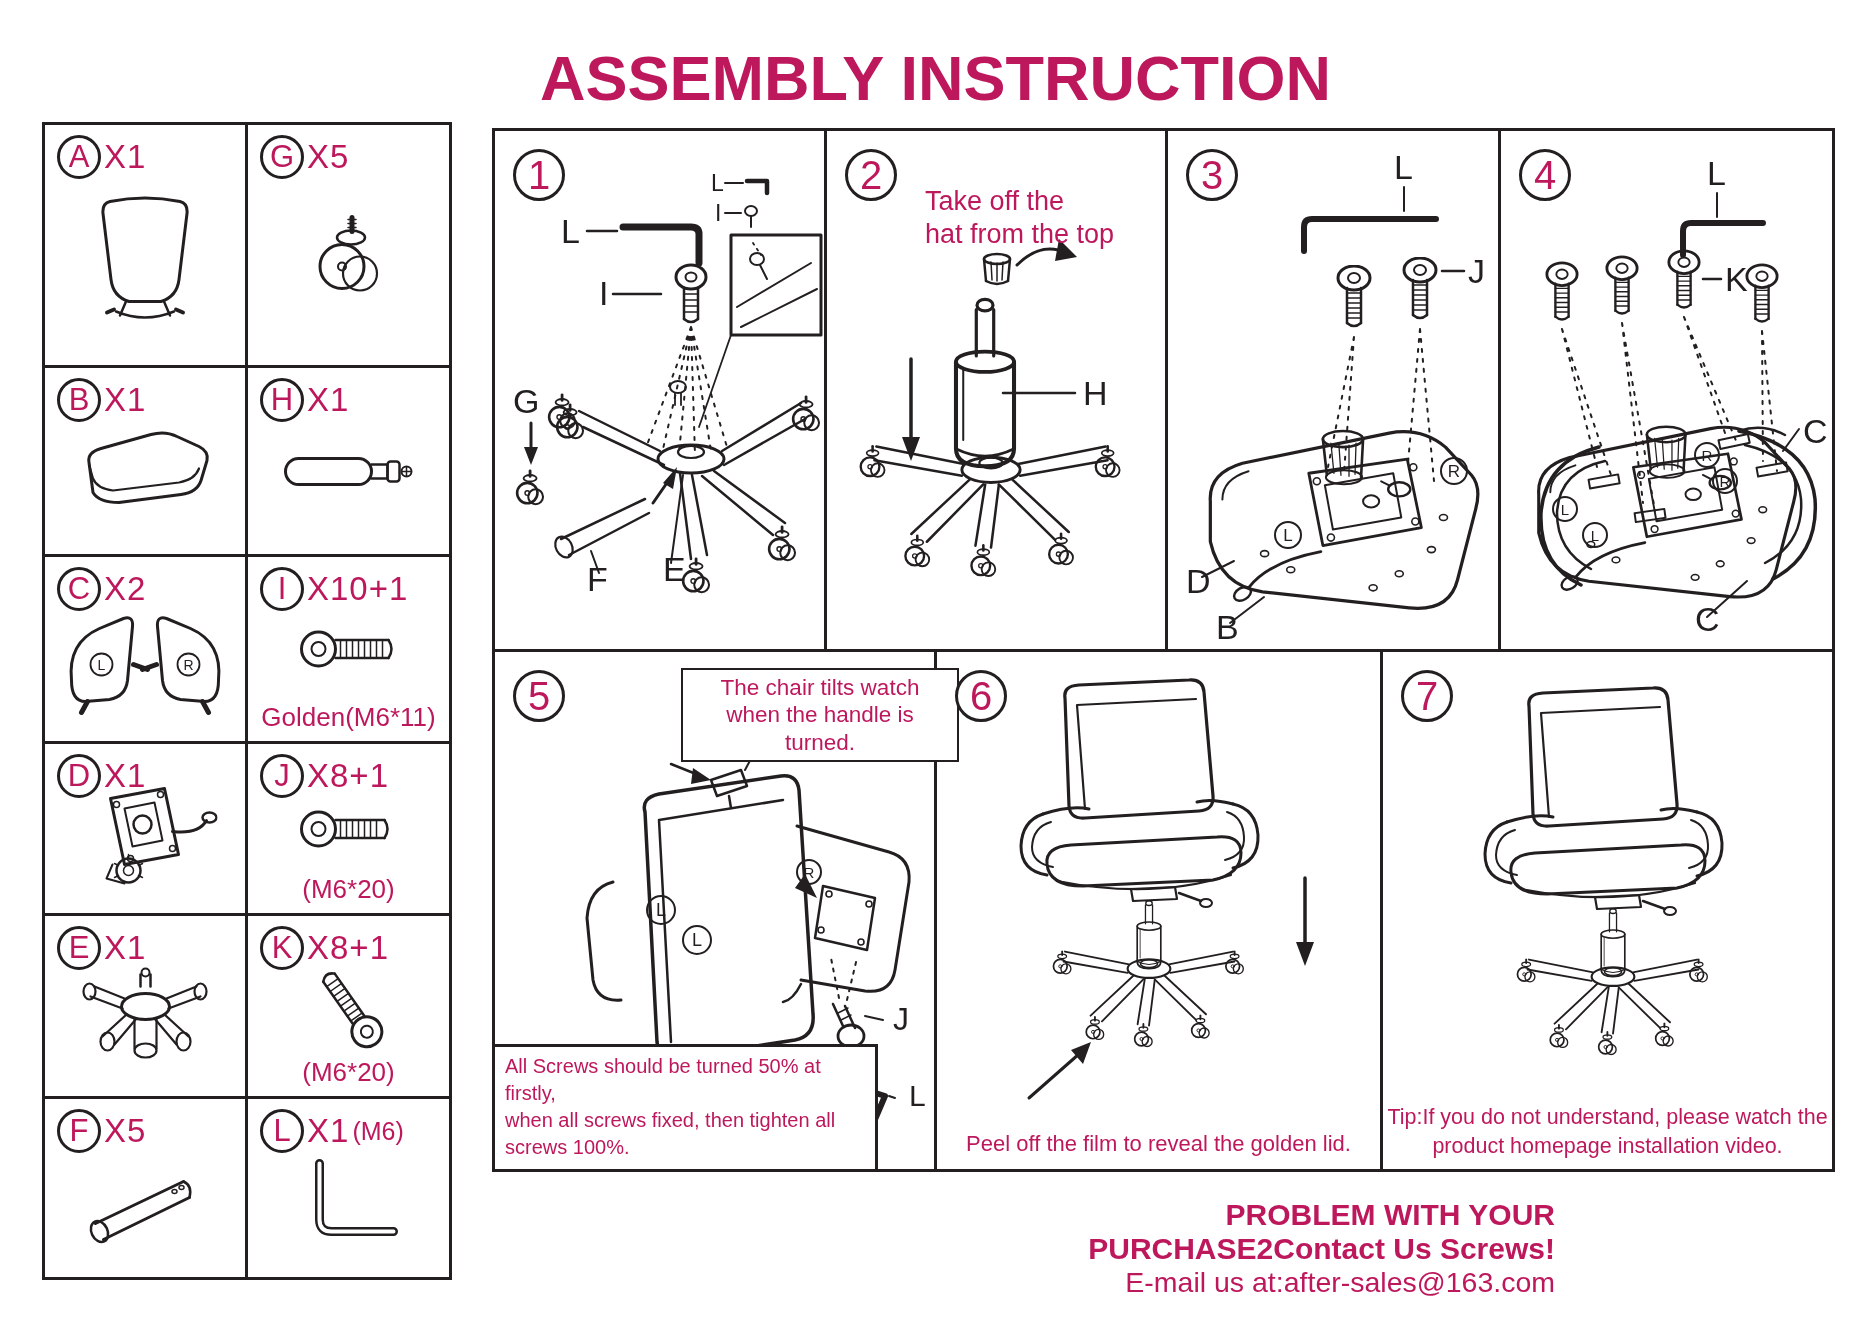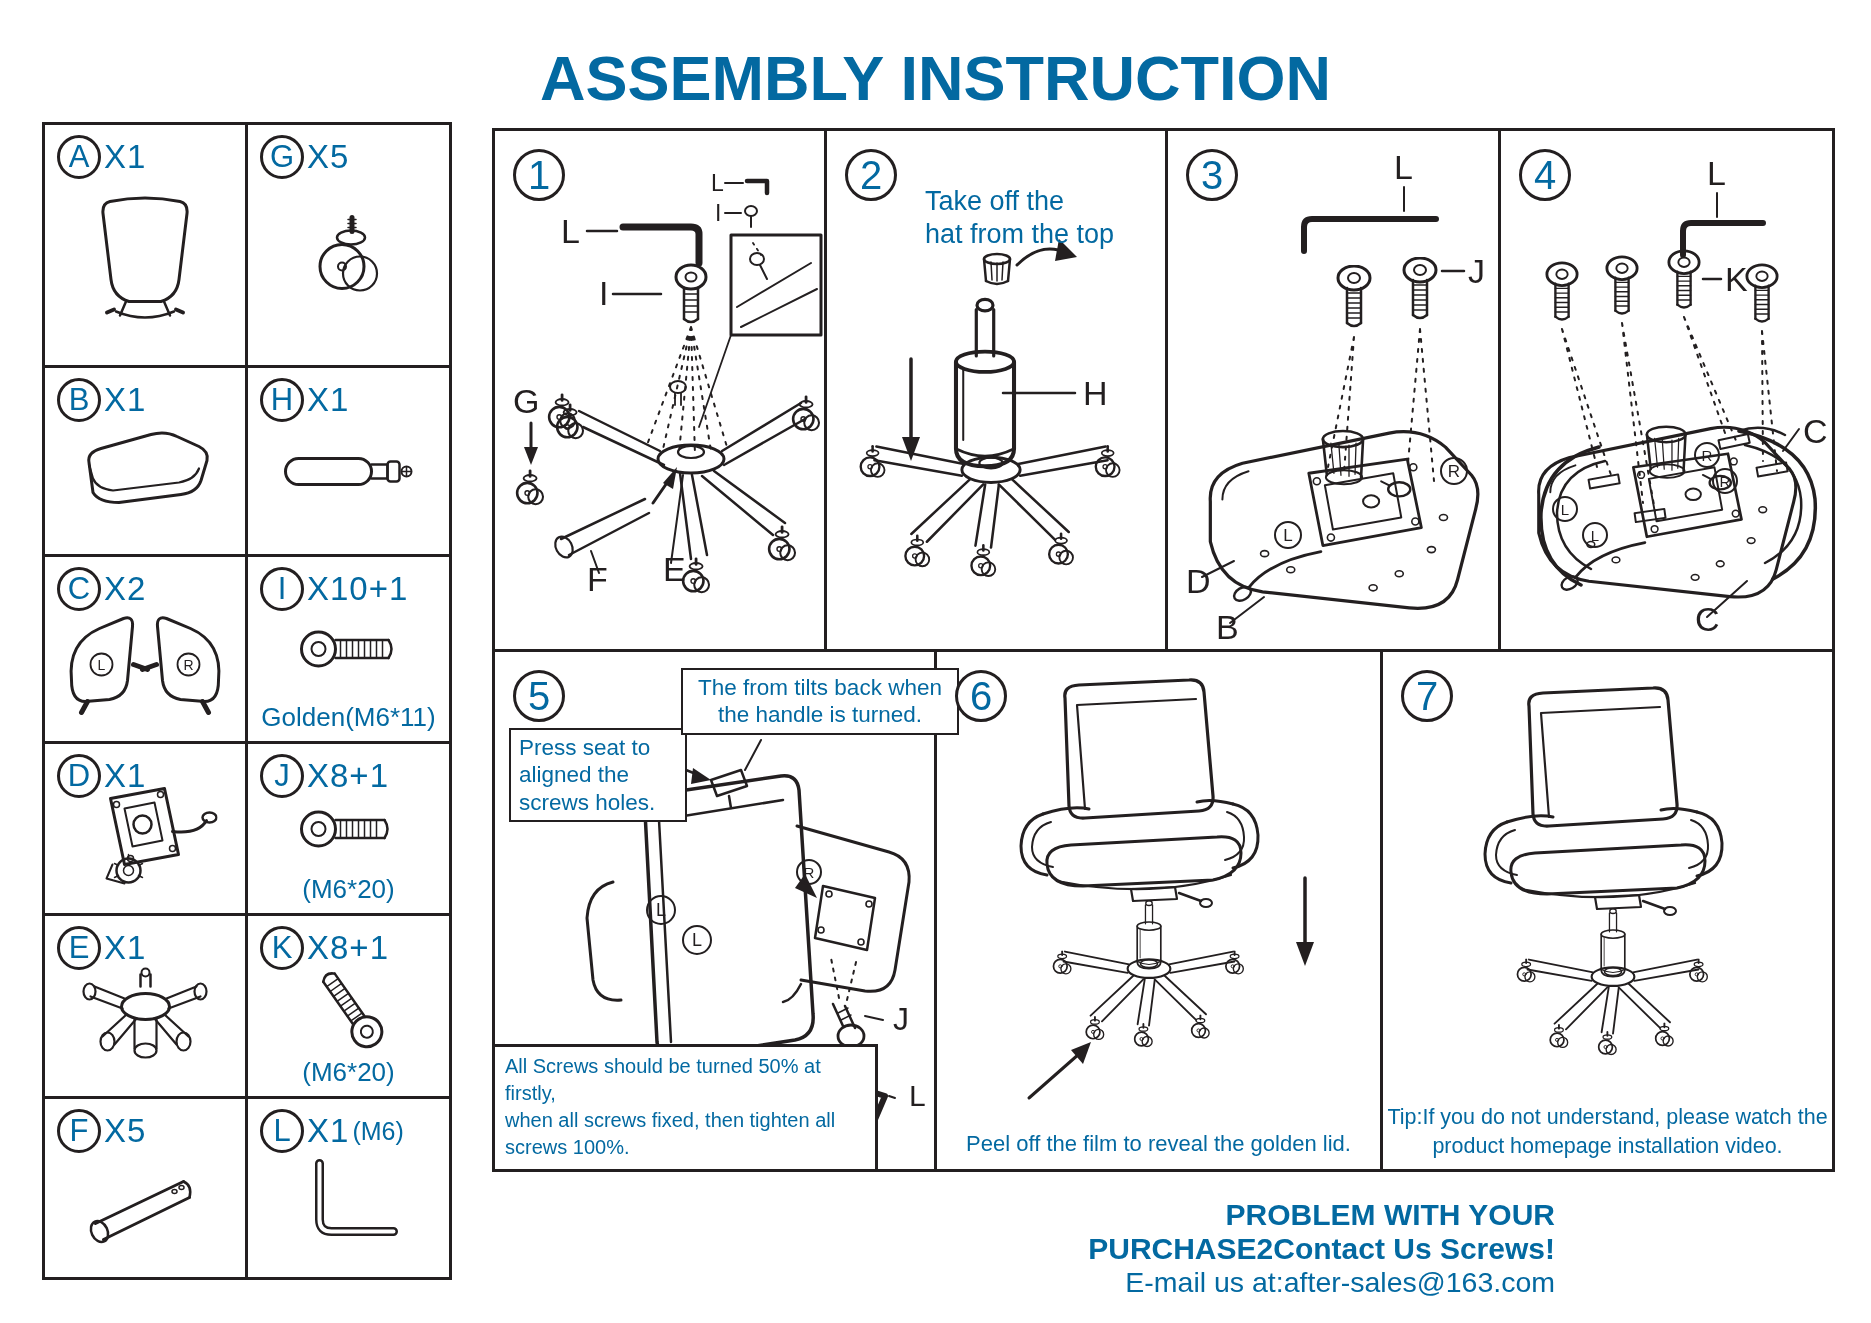--- a/index.html
+++ b/index.html
@@ -1,17 +1,17 @@
 <!DOCTYPE html>
 <html><head>
 <meta charset="utf-8">
 <style>
   html,body{margin:0;padding:0;background:#fff;}
   .page{position:relative;width:1871px;height:1323px;background:#fff;overflow:hidden;
-        font-family:"Liberation Sans",sans-serif;color:#0369a1;}
+        font-family:"Liberation Sans",sans-serif;color:#be185d;}
   .title{position:absolute;top:42px;left:0;width:1871px;text-align:center;
          font-size:63px;font-weight:bold;letter-spacing:0px;}
   
   .parts{position:absolute;left:42px;top:122px;width:410px;height:1158px;
          background:#231f20;border:3px solid #231f20;display:grid;
          grid-template-columns:200px 201px;grid-template-rows:240px 186px 184px 169px 180px 178px;
          gap:3px;box-sizing:border-box;}
   .cell{background:#fff;position:relative;}
   .phead{position:absolute;top:10px;left:12px;display:flex;align-items:center;gap:3px;}
   .pcirc{width:44px;height:44px;border:3px solid #231f20;border-radius:50%;
@@ -497,22 +497,21 @@
       </g>
       <text class="lab" x="302" y="312" font-size="34">C</text>
       <path d="M298,298 L282,320" stroke-width="2"></path>
       <text class="lab" x="194" y="500" font-size="34">C</text>
       <path d="M206,486 L246,450" stroke-width="2"></path>
     </svg>
   </div>
 
   <div class="panel" style="left:492px;top:649px;width:445px;height:523px;">
     <div class="snum">5</div>
-    <div class="co co1">Press seat to aligned the screws holes.</div>
-    <div class="co co2">The from tilts back when the handle is turned.</div>
+    <div class="co co2">The chair tilts watch when the handle is turned.</div>
     <div class="notebox preline">All Screws should be turned 50% at firstly,
 when all screws fixed, then tighten all screws 100%.</div>
     <svg class="draw" width="439" height="517" viewBox="0 0 439 517" stroke="#231f20" fill="none" stroke-width="2.5" stroke-linecap="round" stroke-linejoin="round">
       <path d="M176,112 L206,124" stroke-width="2.5"></path>
       <path class="ah" d="M198,116 L216,128 L196,132 Z"></path>
       <path d="M266,88 L250,118" stroke-width="2"></path>
       <g>
         <path d="M150,160 Q146,146 164,142 L286,124 Q302,122 304,138 L318,362 Q320,384 300,388 L184,406 Q164,409 162,390 Z" stroke-width="3.5"></path>
         <path d="M164,168 L176,390 M164,168 L288,148" stroke-width="2.5"></path>
       </g>

